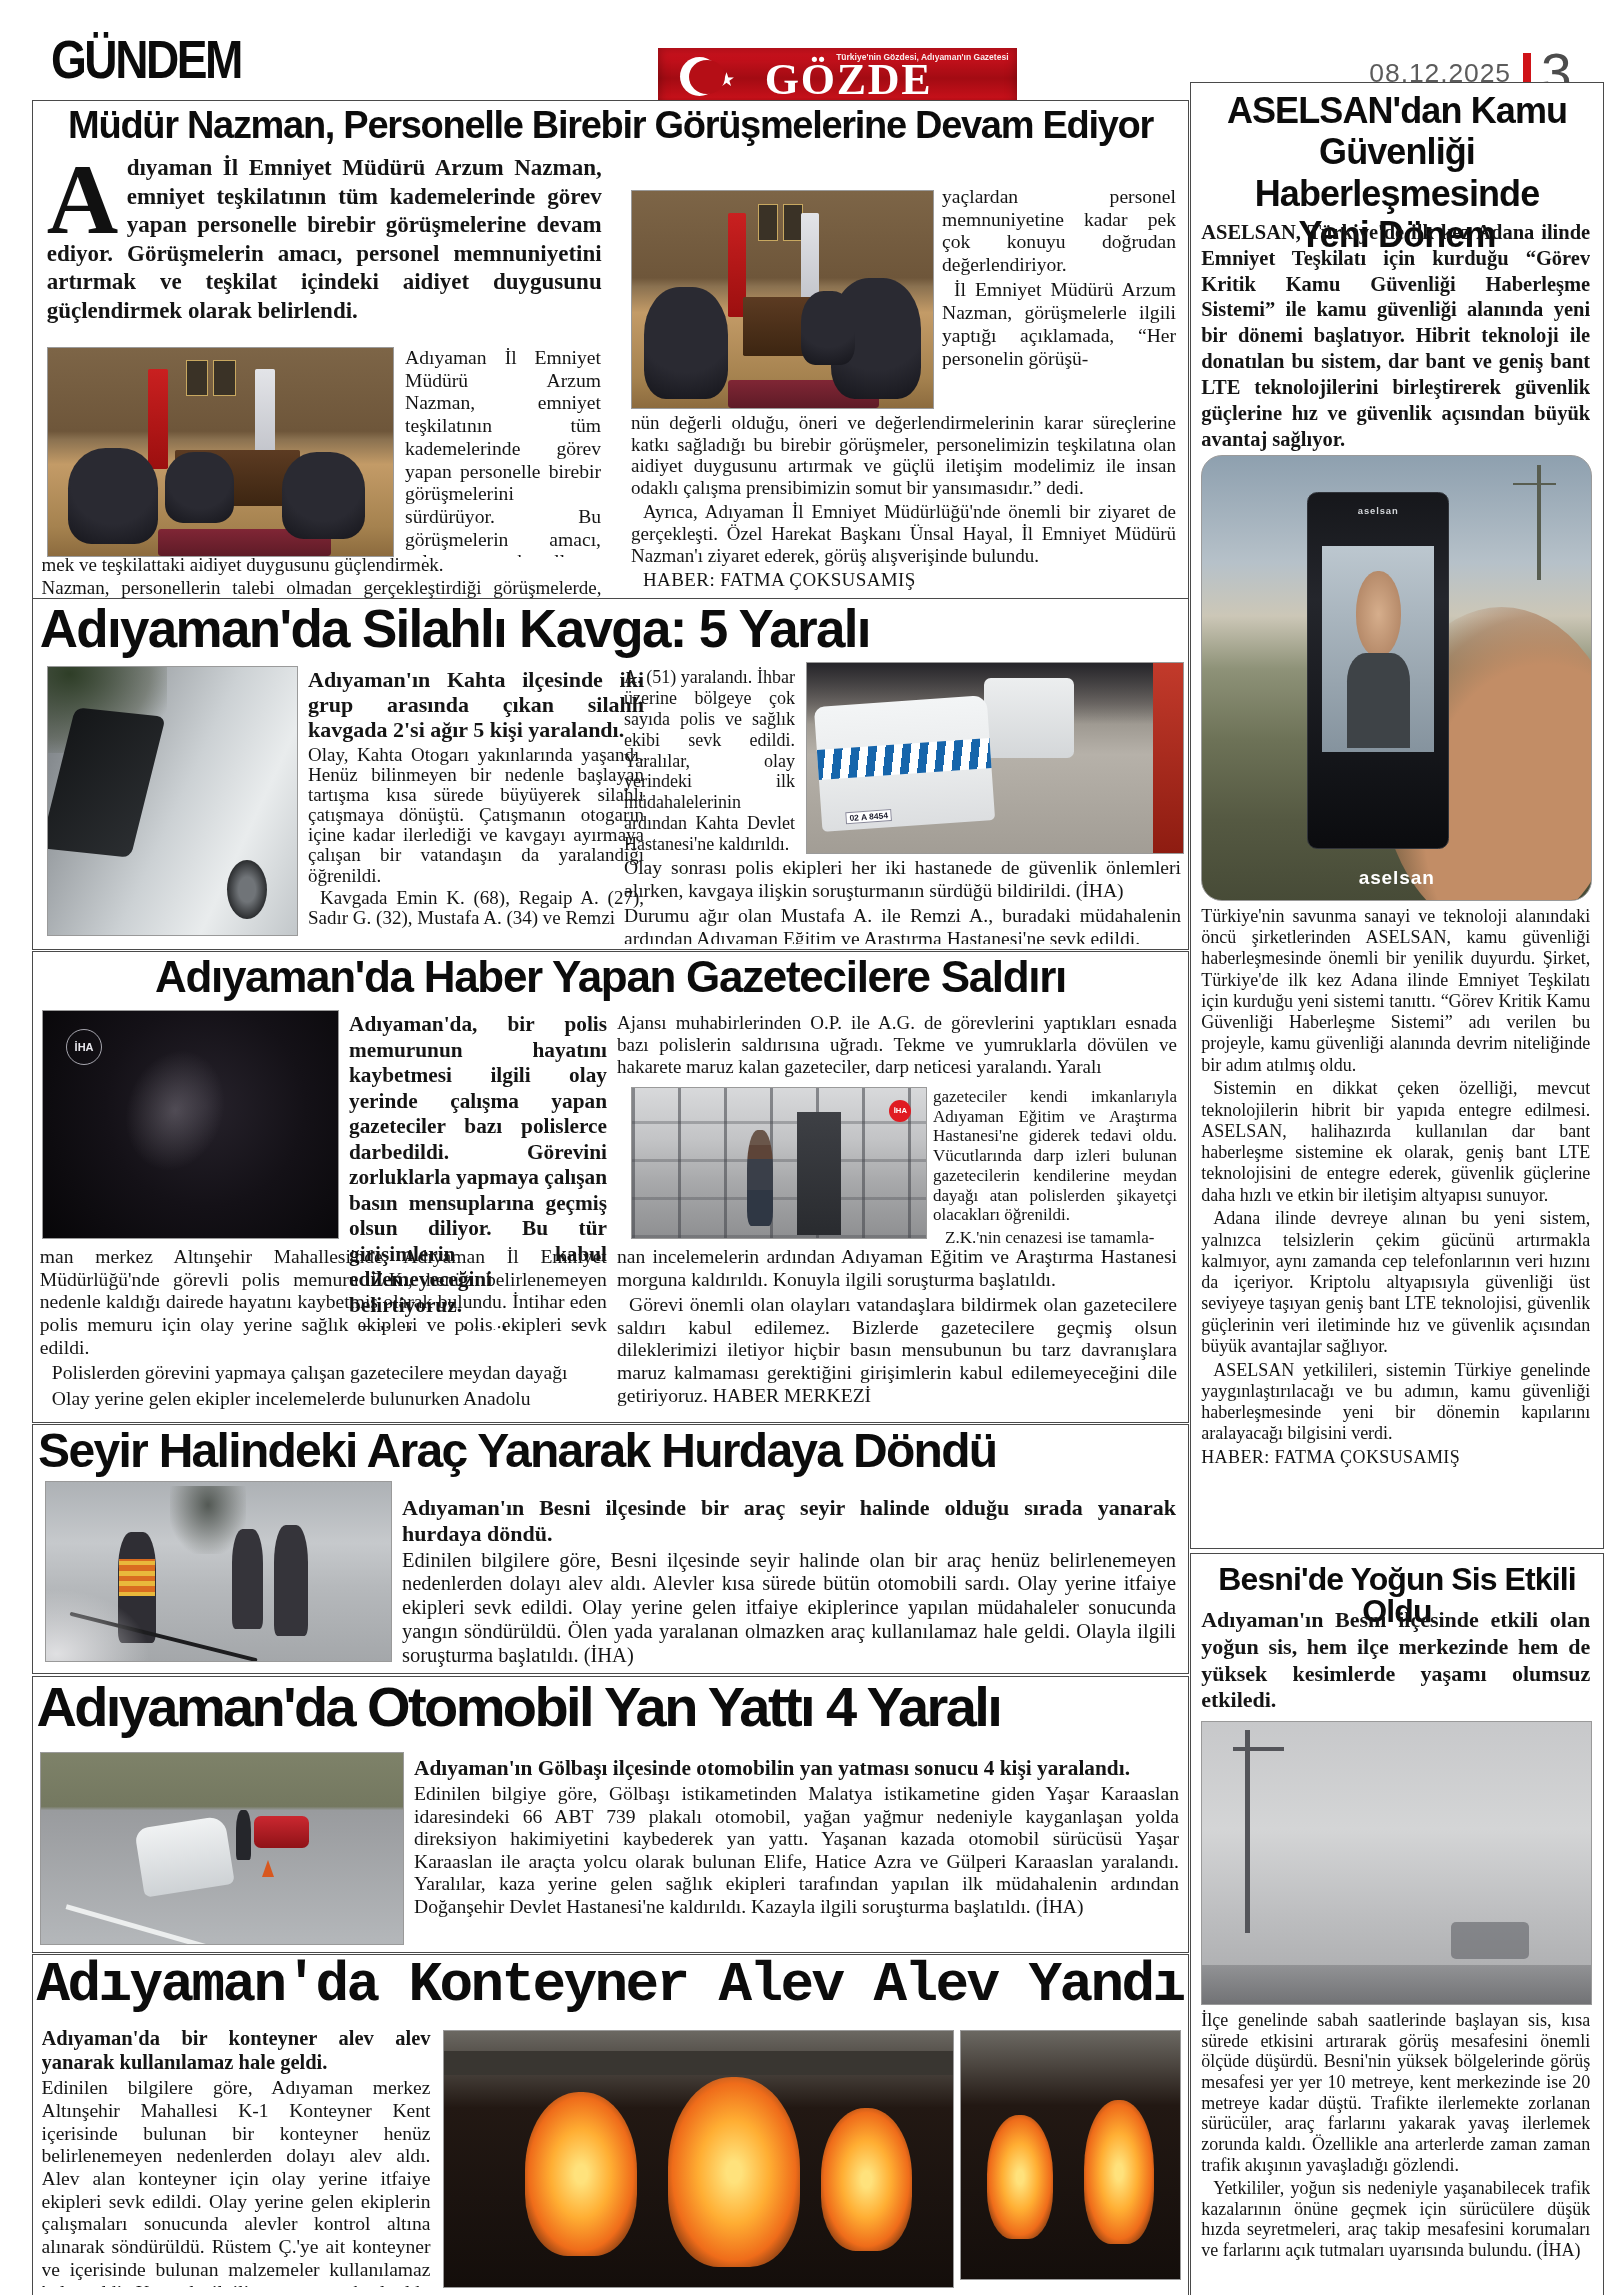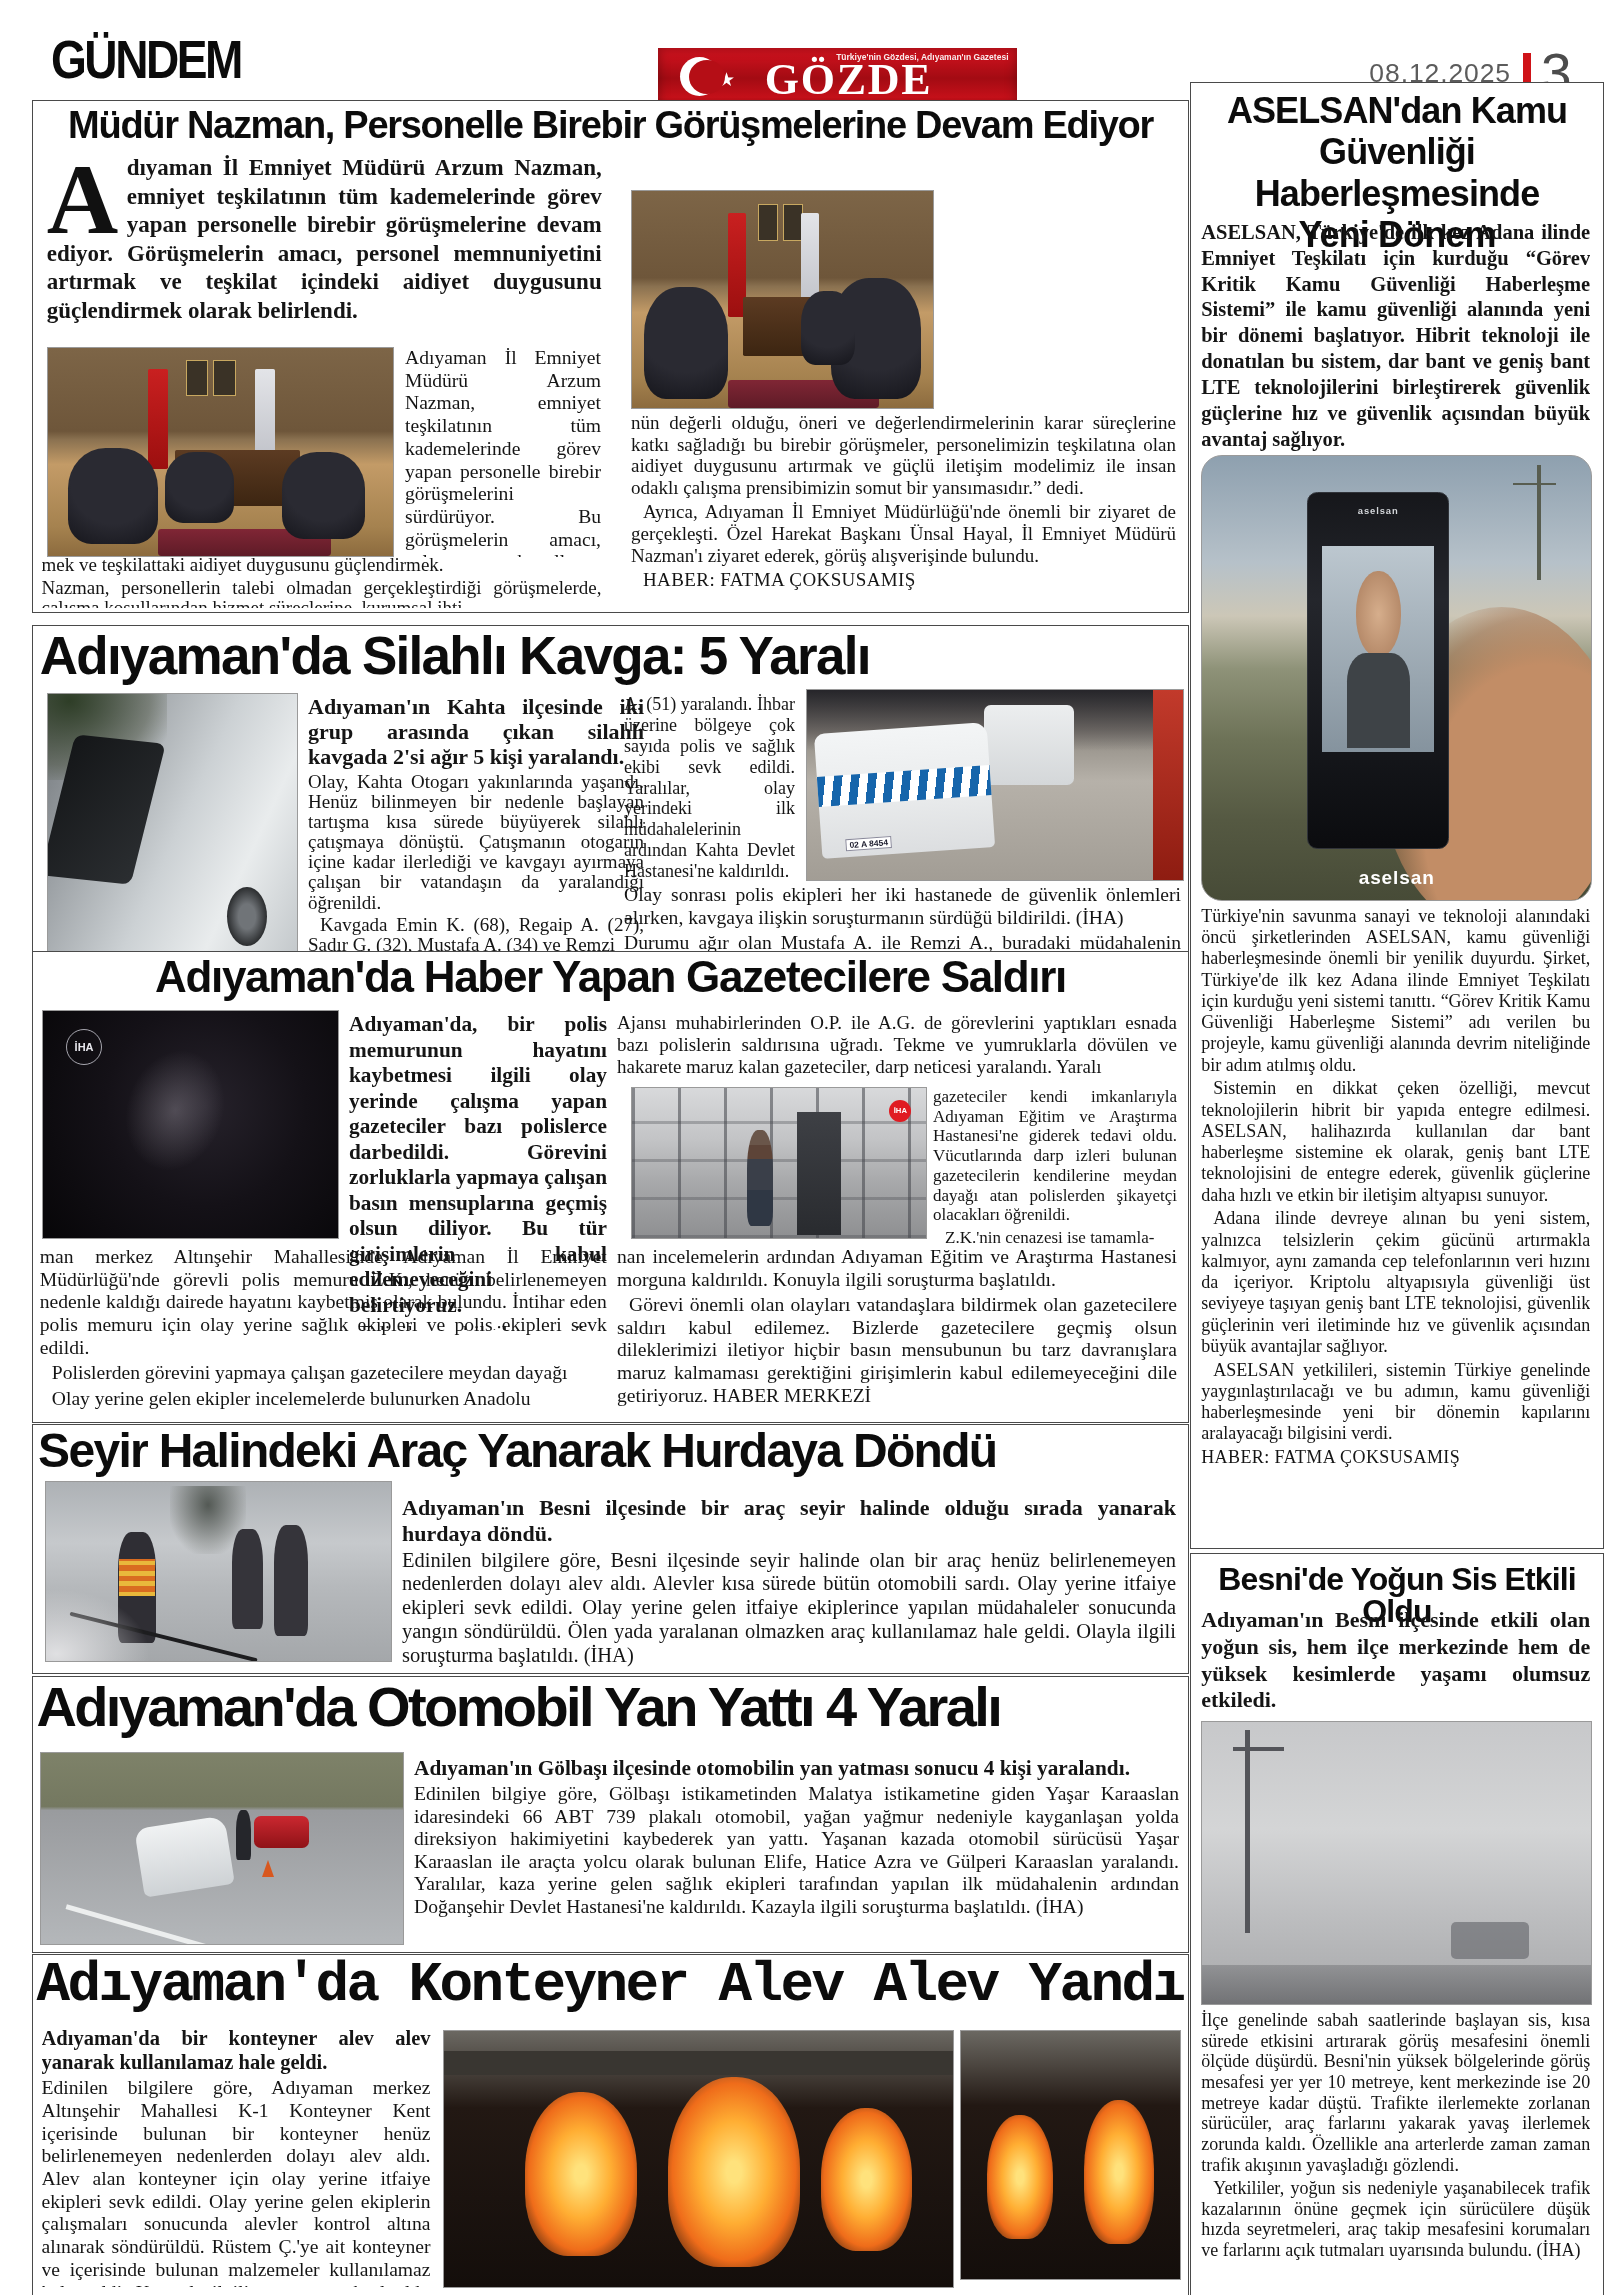--- a/index.html
+++ b/index.html
@@ -149,32 +149,36 @@
       <span class="portrait" style="left:42%;"></span>
       <span class="portrait" style="left:50%;"></span>
       <span class="flag-r" style="left:32%;"></span>
       <span class="flag-w" style="left:56%;"></span>
       <span class="desk"></span>
       <span class="carpet"></span>
       <span class="chair" style="left:4%;bottom:4%;width:28%;height:52%;"></span>
       <span class="chair" style="right:4%;bottom:4%;width:30%;height:56%;"></span>
       <span class="chair" style="left:56%;bottom:20%;width:18%;height:34%;"></span>
     </div>
+    <div class="bt" style="left:909px;top:85px;width:234px;height:224px;font-size:19.6px;">
+      <p class="noind">yaçlardan personel memnuniyetine kadar pek çok konuyu doğrudan değerlendiriyor.</p>
+      <p>İl Emniyet Müdürü Arzum Nazman, görüşmelerle ilgili yaptığı açıklamada, “Her personelin görüşü-</p>
+    </div>
     <div class="bt" style="left:598px;top:311px;width:545px;height:193px;font-size:19px;line-height:1.14;">
       <p class="noind">nün değerli olduğu, öneri ve değerlendirmelerinin karar süreçlerine katkı sağladığı bu birebir görüşmeler, personelimizin teşkilatına olan aidiyet duygusunu artırmak ve güçlü iletişim modelimiz ile insan odaklı çalışma prensibimizin somut bir yansımasıdır.” dedi.</p>
       <p>Ayrıca, Adıyaman İl Emniyet Müdürlüğü'nde önemli bir ziyaret de gerçekleşti. Özel Harekat Başkanı Ünsal Hayal, İl Emniyet Müdürü Nazman'ı ziyaret ederek, görüş alışverişinde bulundu.</p>
       <p class="byline">HABER: FATMA ÇOKSUSAMIŞ</p>
     </div>
     <div class="bt" style="left:8.5px;top:454px;width:560px;height:53px;font-size:19px;line-height:1.06;">
       <p class="noind">mek ve teşkilattaki aidiyet duygusunu güçlendirmek.</p>
       <p class="noind">Nazman, personellerin talebi olmadan gerçekleştirdiği görüşmelerde, çalışma koşullarından hizmet süreçlerine, kurumsal ihti-</p>
     </div>
   </div>
 
-  <div class="box" style="left:32px;top:598px;width:1155px;height:350px;margin-top:27px;">
+  <div class="box" style="left:32px;top:598px;width:1155px;height:350px;">
     <div class="hl" style="left:6.8px;top:3.4px;font-size:53px;letter-spacing:-1.7px;">Adıyaman'da Silahlı Kavga: 5 Yaralı</div>
     <div class="ph ph-whitecar" style="left:13.7px;top:67px;width:249px;height:268px;">
       <span class="wc-tree"></span>
       <span class="wc-win"></span>
       <span class="wc-wheel"></span>
     </div>
     <div class="bt" style="left:275px;top:68px;width:336px;height:275px;font-size:19px;line-height:1.06;">
       <p class="noind bold" style="font-size:22px;line-height:1.14;">Adıyaman'ın Kahta ilçesinde iki grup arasında çıkan silahlı kavgada 2'si ağır 5 kişi yaralandı.</p>
       <p class="noind">Olay, Kahta Otogarı yakınlarında yaşandı. Henüz bilinmeyen bir nedenle başlayan tartışma kısa sürede büyüyerek silahlı çatışmaya dönüştü. Çatışmanın otogarın içine kadar ilerlediği ve kavgayı ayırmaya çalışan bir vatandaşın da yaralandığı öğrenildi.</p>
       <p>Kavgada Emin K. (68), Regaip A. (27), Sadır G. (32), Mustafa A. (34) ve Remzi</p>

